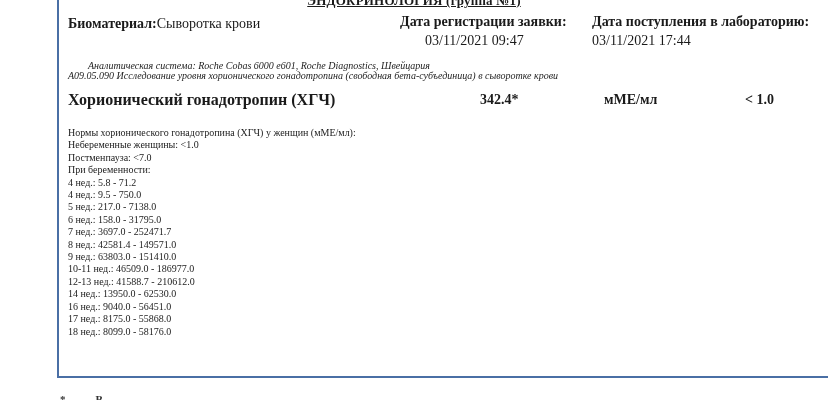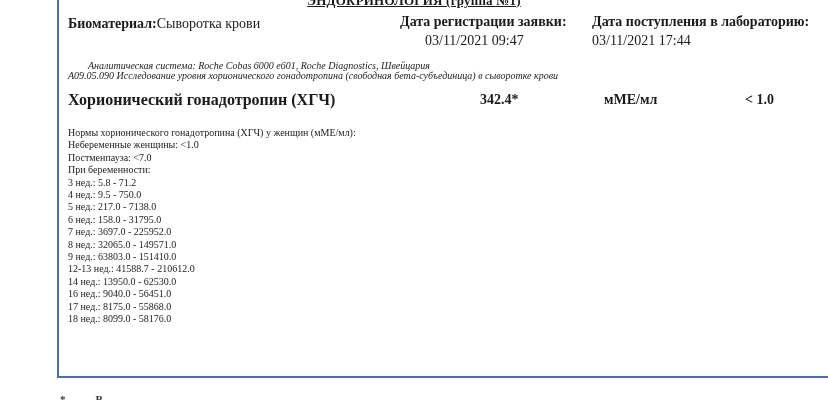--- a/index.html
+++ b/index.html
@@ -64,27 +64,28 @@
   <div class="abs test-name" style="left:68px; top:91px;">Хорионический гонадотропин (ХГЧ)</div>
   <div class="abs test-val" style="left:480px; top:92px;">342.4*</div>
   <div class="abs test-val" style="left:604px; top:92px;">мМЕ/мл</div>
   <div class="abs test-val" style="left:745px; top:92px;">&lt; 1.0</div>
 
   <div class="abs norms" style="left:68px; top:127px;">
     <div>Нормы хорионического гонадотропина (ХГЧ) у женщин (мМЕ/мл):</div>
     <div>Небеременные женщины: &lt;1.0</div>
     <div>Постменпауза: &lt;7.0</div>
     <div>При беременности:</div>
-    <div>3 нед.: 5.8 - 71.2</div>
+    <div>4 нед.: 5.8 - 71.2</div>
     <div>4 нед.: 9.5 - 750.0</div>
     <div>5 нед.: 217.0 - 7138.0</div>
     <div>6 нед.: 158.0 - 31795.0</div>
-    <div>7 нед.: 3697.0 - 225952.0</div>
-    <div>8 нед.: 32065.0 - 149571.0</div>
+    <div>7 нед.: 3697.0 - 252471.7</div>
+    <div>8 нед.: 42581.4 - 149571.0</div>
     <div>9 нед.: 63803.0 - 151410.0</div>
+    <div>10-11 нед.: 46509.0 - 186977.0</div>
     <div>12-13 нед.: 41588.7 - 210612.0</div>
     <div>14 нед.: 13950.0 - 62530.0</div>
     <div>16 нед.: 9040.0 - 56451.0</div>
     <div>17 нед.: 8175.0 - 55868.0</div>
     <div>18 нед.: 8099.0 - 58176.0</div>
   </div>
 
   <div class="footer-note">*В</div>
 
 </div>

